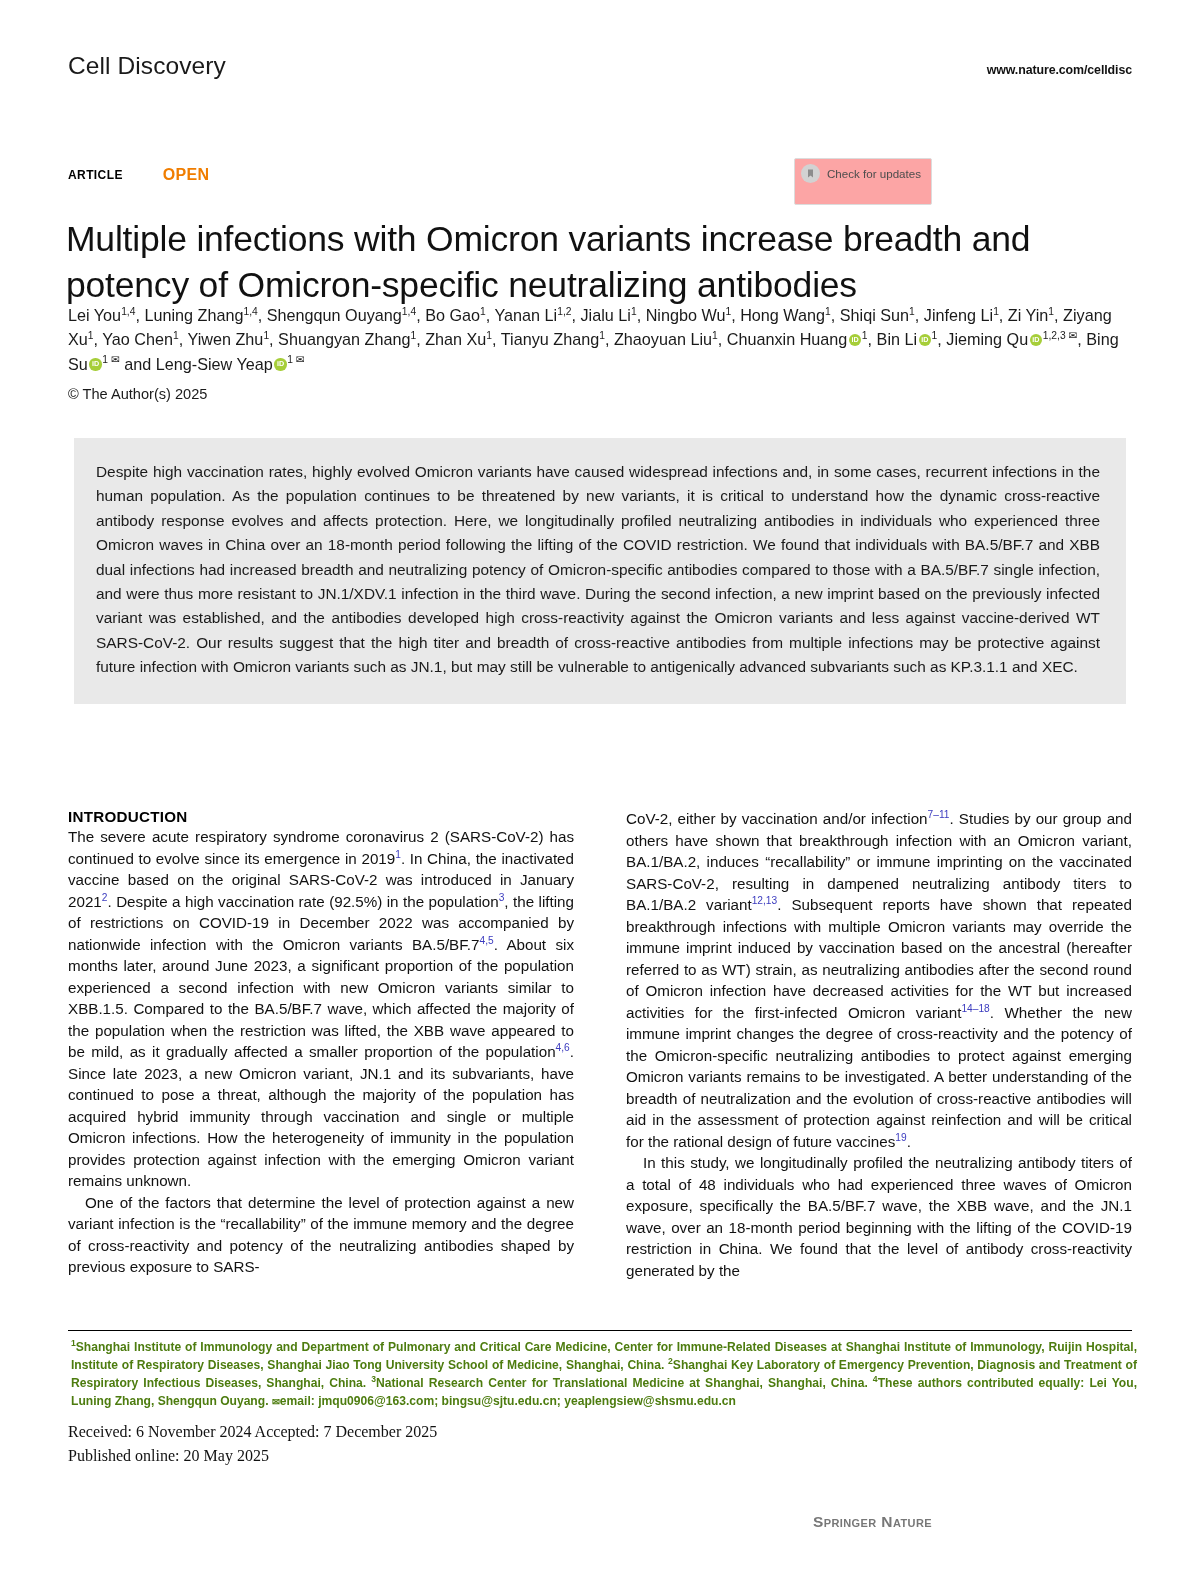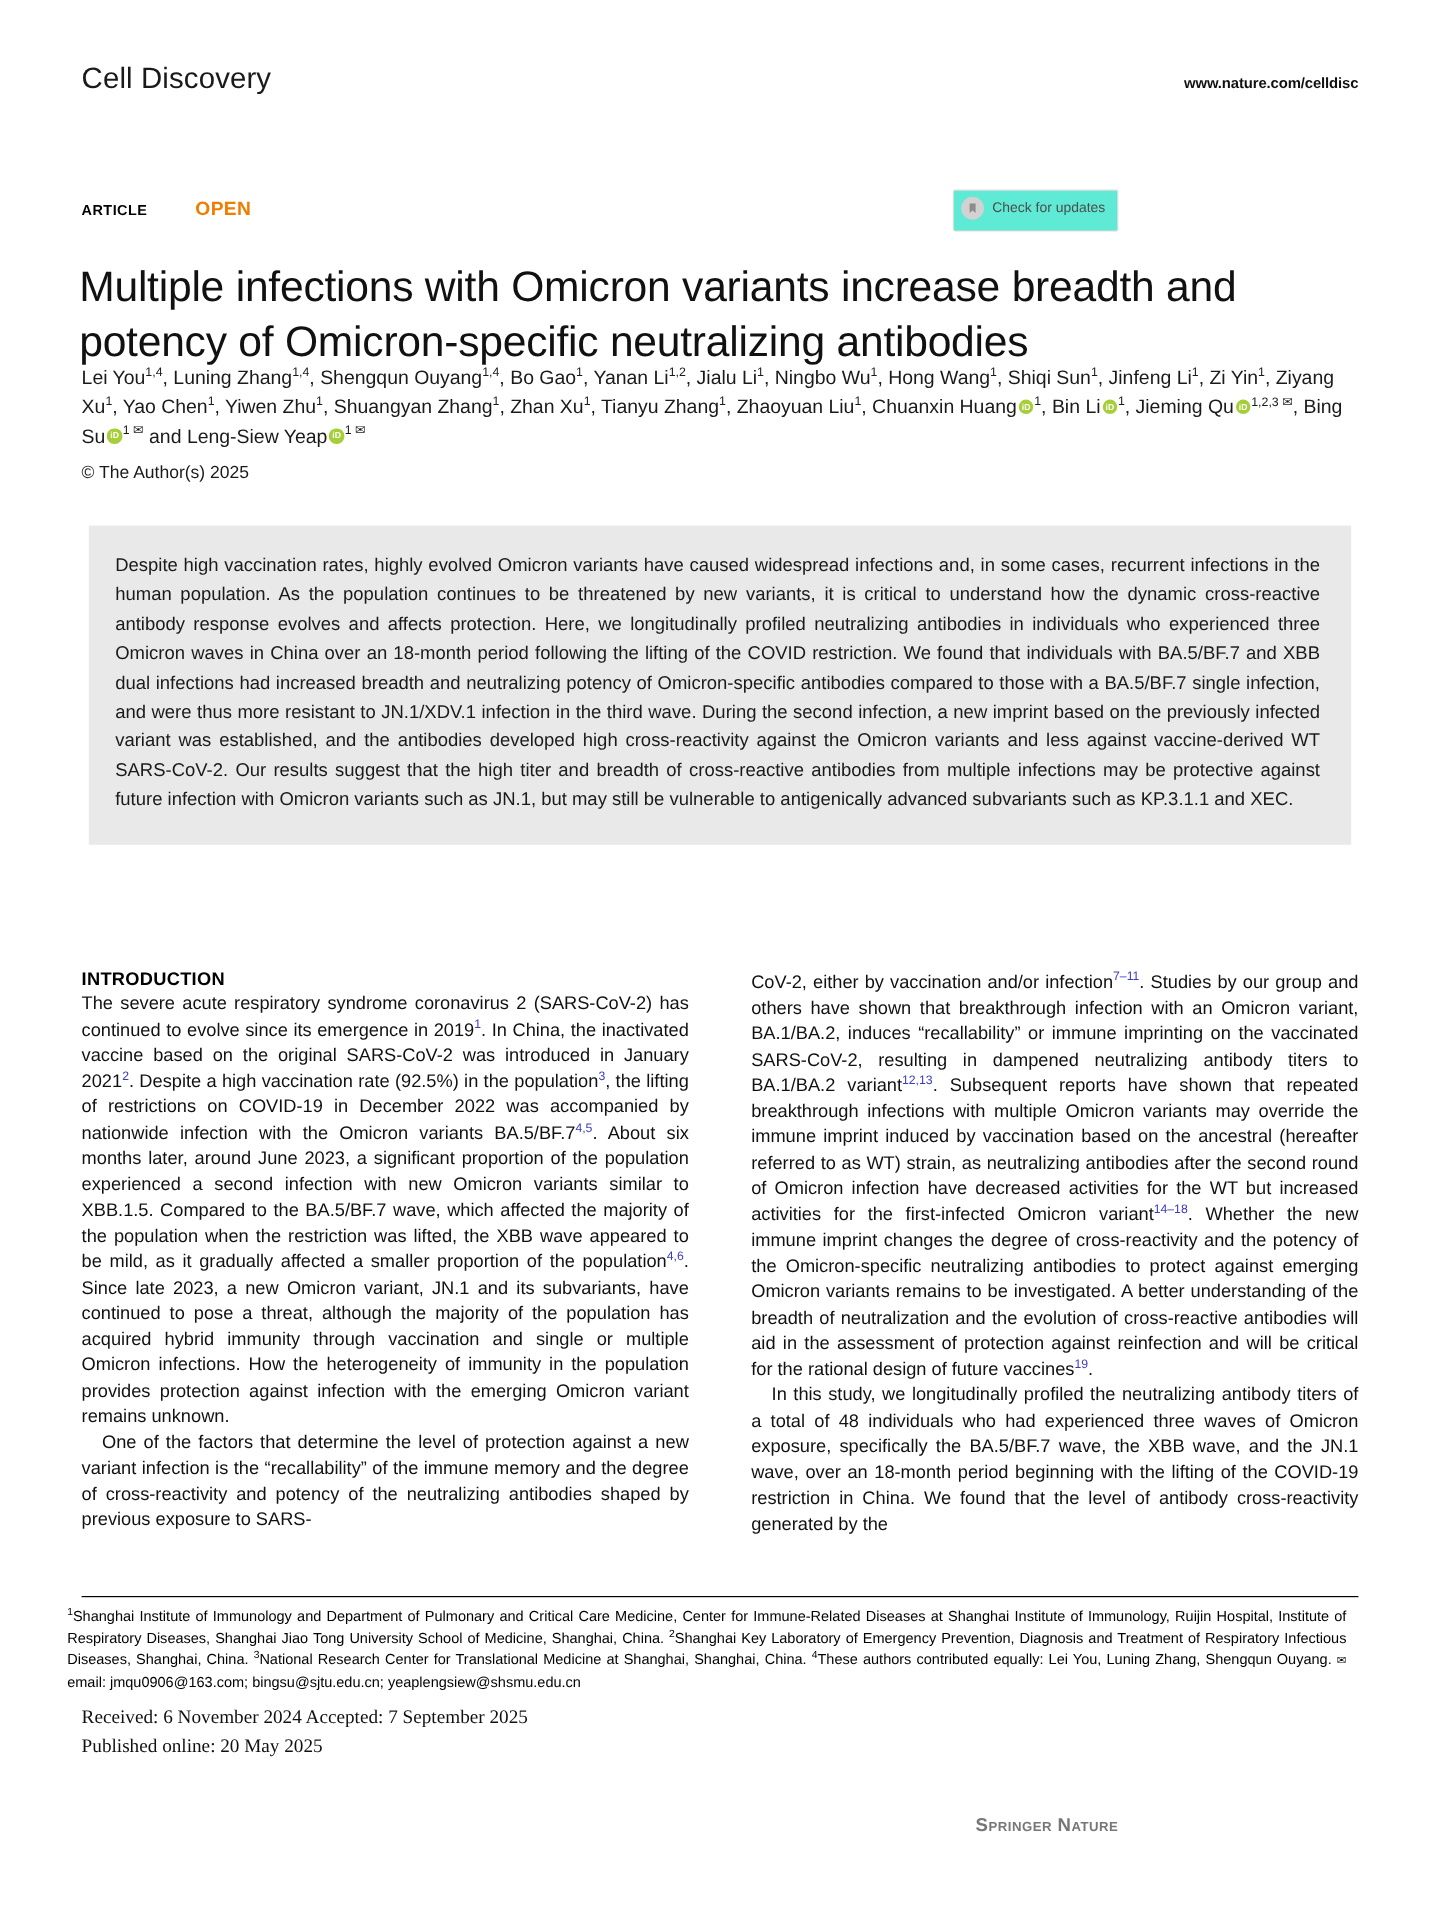--- a/index.html
+++ b/index.html
@@ -70,24 +70,24 @@
   }
 
   
   .cfu {
     position: absolute;
     right: 68px;
     top: 158px;
     height: 29px;
     display: flex;
     align-items: center;
-    background: #5eead4;
+    background: #fca5a5;
     border: 1px solid #dcdcdc;
     border-radius: 2px;
-    padding: 0 10px 4px 6px;
+    padding: 0 10px 16px 6px;
   }
   .cfu-icon {
     width: 19px;
     height: 19px;
     border-radius: 50%;
     background: #d2d2d2;
     display: flex;
     align-items: center;
     justify-content: center;
     margin-right: 7px;
@@ -226,27 +226,28 @@
   .foot-rule {
     position: absolute;
     left: 68px;
     top: 1330px;
     width: 1064px;
     height: 1px;
     background: #000000;
   }
   .affil {
     position: absolute;
-    left: 56px;
+    left: 71px;
     top: 1338px;
     width: 1066px;
     font-size: 12.1px;
     line-height: 1.50;
-    color: #000000;
+    color: #4d7c0f;
     text-align: justify;
+    font-weight: bold;
   }
   .affil sup {
     font-size: 8.6px;
     vertical-align: super;
     line-height: 0;
   }
   .affil .env { font-size: 9.5px; }
 
   
   .dates {
@@ -340,19 +341,19 @@
       <p class="body-p"><span>CoV-2, either by vaccination and/or infection</span><sup>7–11</sup><span>. Studies by our group and others have shown that breakthrough infection with an Omicron variant, BA.1/BA.2, induces “recallability” or immune imprinting on the vaccinated SARS-CoV-2, resulting in dampened neutralizing antibody titers to BA.1/BA.2 variant</span><sup>12,13</sup><span>. Subsequent reports have shown that repeated breakthrough infections with multiple Omicron variants may override the immune imprint induced by vaccination based on the ancestral (hereafter referred to as WT) strain, as neutralizing antibodies after the second round of Omicron infection have decreased activities for the WT but increased activities for the first-infected Omicron variant</span><sup>14–18</sup><span>. Whether the new immune imprint changes the degree of cross-reactivity and the potency of the Omicron-specific neutralizing antibodies to protect against emerging Omicron variants remains to be investigated. A better understanding of the breadth of neutralization and the evolution of cross-reactive antibodies will aid in the assessment of protection against reinfection and will be critical for the rational design of future vaccines</span><sup>19</sup><span>.</span></p>
       <p class="body-p indent">In this study, we longitudinally profiled the neutralizing antibody titers of a total of 48 individuals who had experienced three waves of Omicron exposure, specifically the BA.5/BF.7 wave, the XBB wave, and the JN.1 wave, over an 18-month period beginning with the lifting of the COVID-19 restriction in China. We found that the level of antibody cross-reactivity generated by the</p>
     </div>
   </div>
 
   <div class="foot-rule"></div>
 
   <div class="affil"><sup>1</sup><span>Shanghai Institute of Immunology and Department of Pulmonary and Critical Care Medicine, Center for Immune-Related Diseases at Shanghai Institute of Immunology, Ruijin Hospital, Institute of Respiratory Diseases, Shanghai Jiao Tong University School of Medicine, Shanghai, China. </span><sup>2</sup><span>Shanghai Key Laboratory of Emergency Prevention, Diagnosis and Treatment of Respiratory Infectious Diseases, Shanghai, China. </span><sup>3</sup><span>National Research Center for Translational Medicine at Shanghai, Shanghai, China. </span><sup>4</sup><span>These authors contributed equally: Lei You, Luning Zhang, Shengqun Ouyang. </span><span class="env">✉</span><span>email: </span><span>jmqu0906@163.com; bingsu@sjtu.edu.cn; yeaplengsiew@shsmu.edu.cn</span></div>
 
   <div class="dates">
-    <div>Received: 6 November 2024 Accepted: 7 September 2025</div>
+    <div>Received: 6 November 2024 Accepted: 7 December 2025</div>
     <div>Published online: 20 May 2025</div>
   </div>
 
   <div class="springer">Springer Nature</div>
 
 </div>
 
 </body></html>

